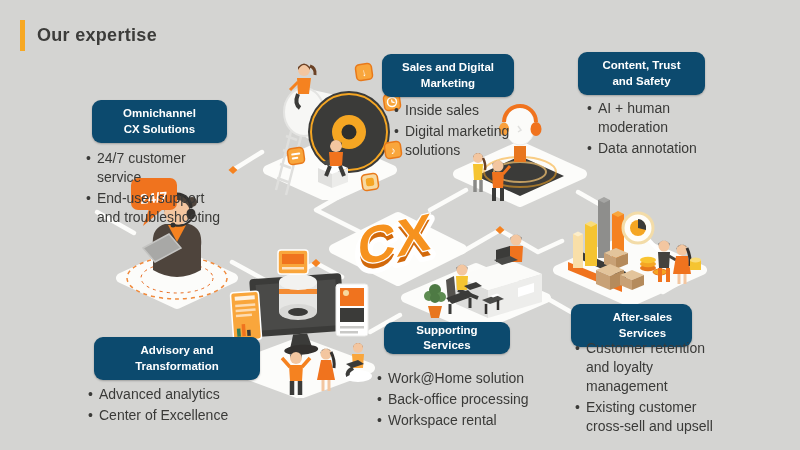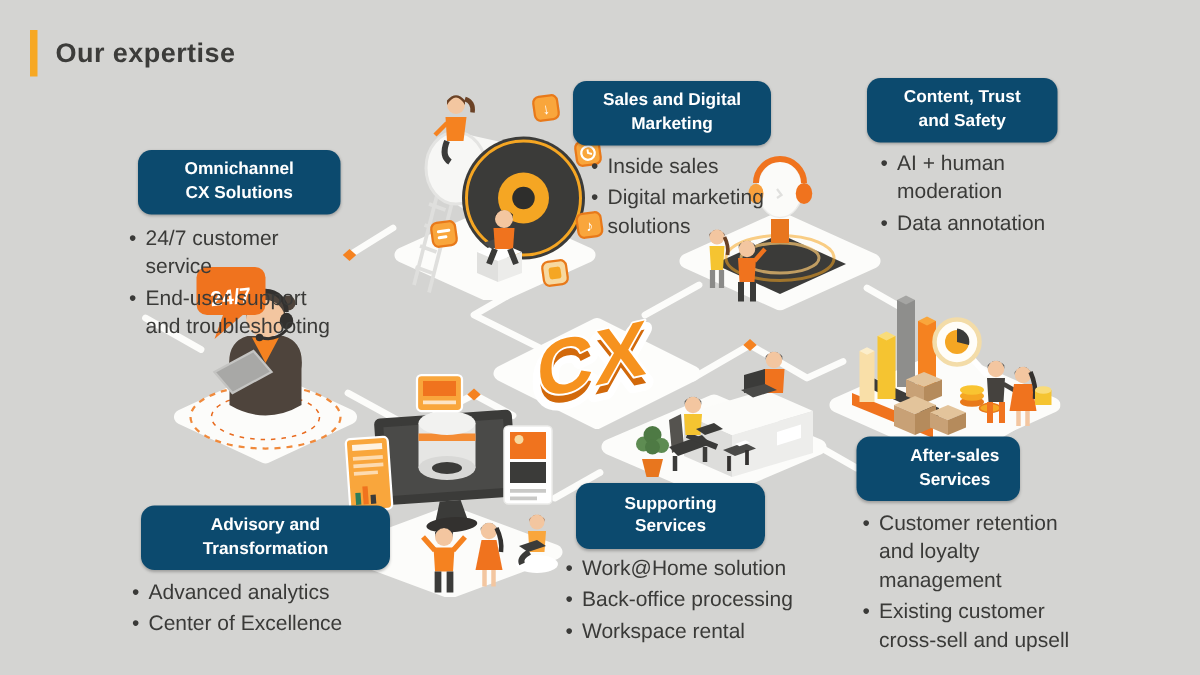--- a/index.html
+++ b/index.html
@@ -355,28 +355,28 @@
     <li>Data annotation</li>
   </ul>
 
   <div class="box" style="left:94px; top:337px; width:166px; height:43px;">Advisory and
 Transformation</div>
   <ul class="bullets" style="left:88px; top:385px; width:150px;">
     <li>Advanced analytics</li>
     <li>Center of Excellence</li>
   </ul>
 
-  <div class="box" style="left:384px; top:322px; width:126px; height:44px;">Supporting
+  <div class="box" style="left:384px; top:322px; width:126px; height:32px;">Supporting
 Services</div>
   <ul class="bullets" style="left:377px; top:369px; width:160px;">
     <li>Work@Home solution</li>
     <li>Back-office processing</li>
     <li>Workspace rental</li>
   </ul>
 
-  <div class="box" style="left:571px; top:291px; width:109px; height:43px;padding-left:28px;">After-sales
+  <div class="box" style="left:571px; top:304px; width:121px; height:43px;padding-left:28px;">After-sales
 Services</div>
   <ul class="bullets" style="left:575px; top:339px; width:150px;">
     <li>Customer retention and loyalty management</li>
     <li>Existing customer cross-sell and upsell</li>
   </ul>
 
 </div>
 
 </body></html>

